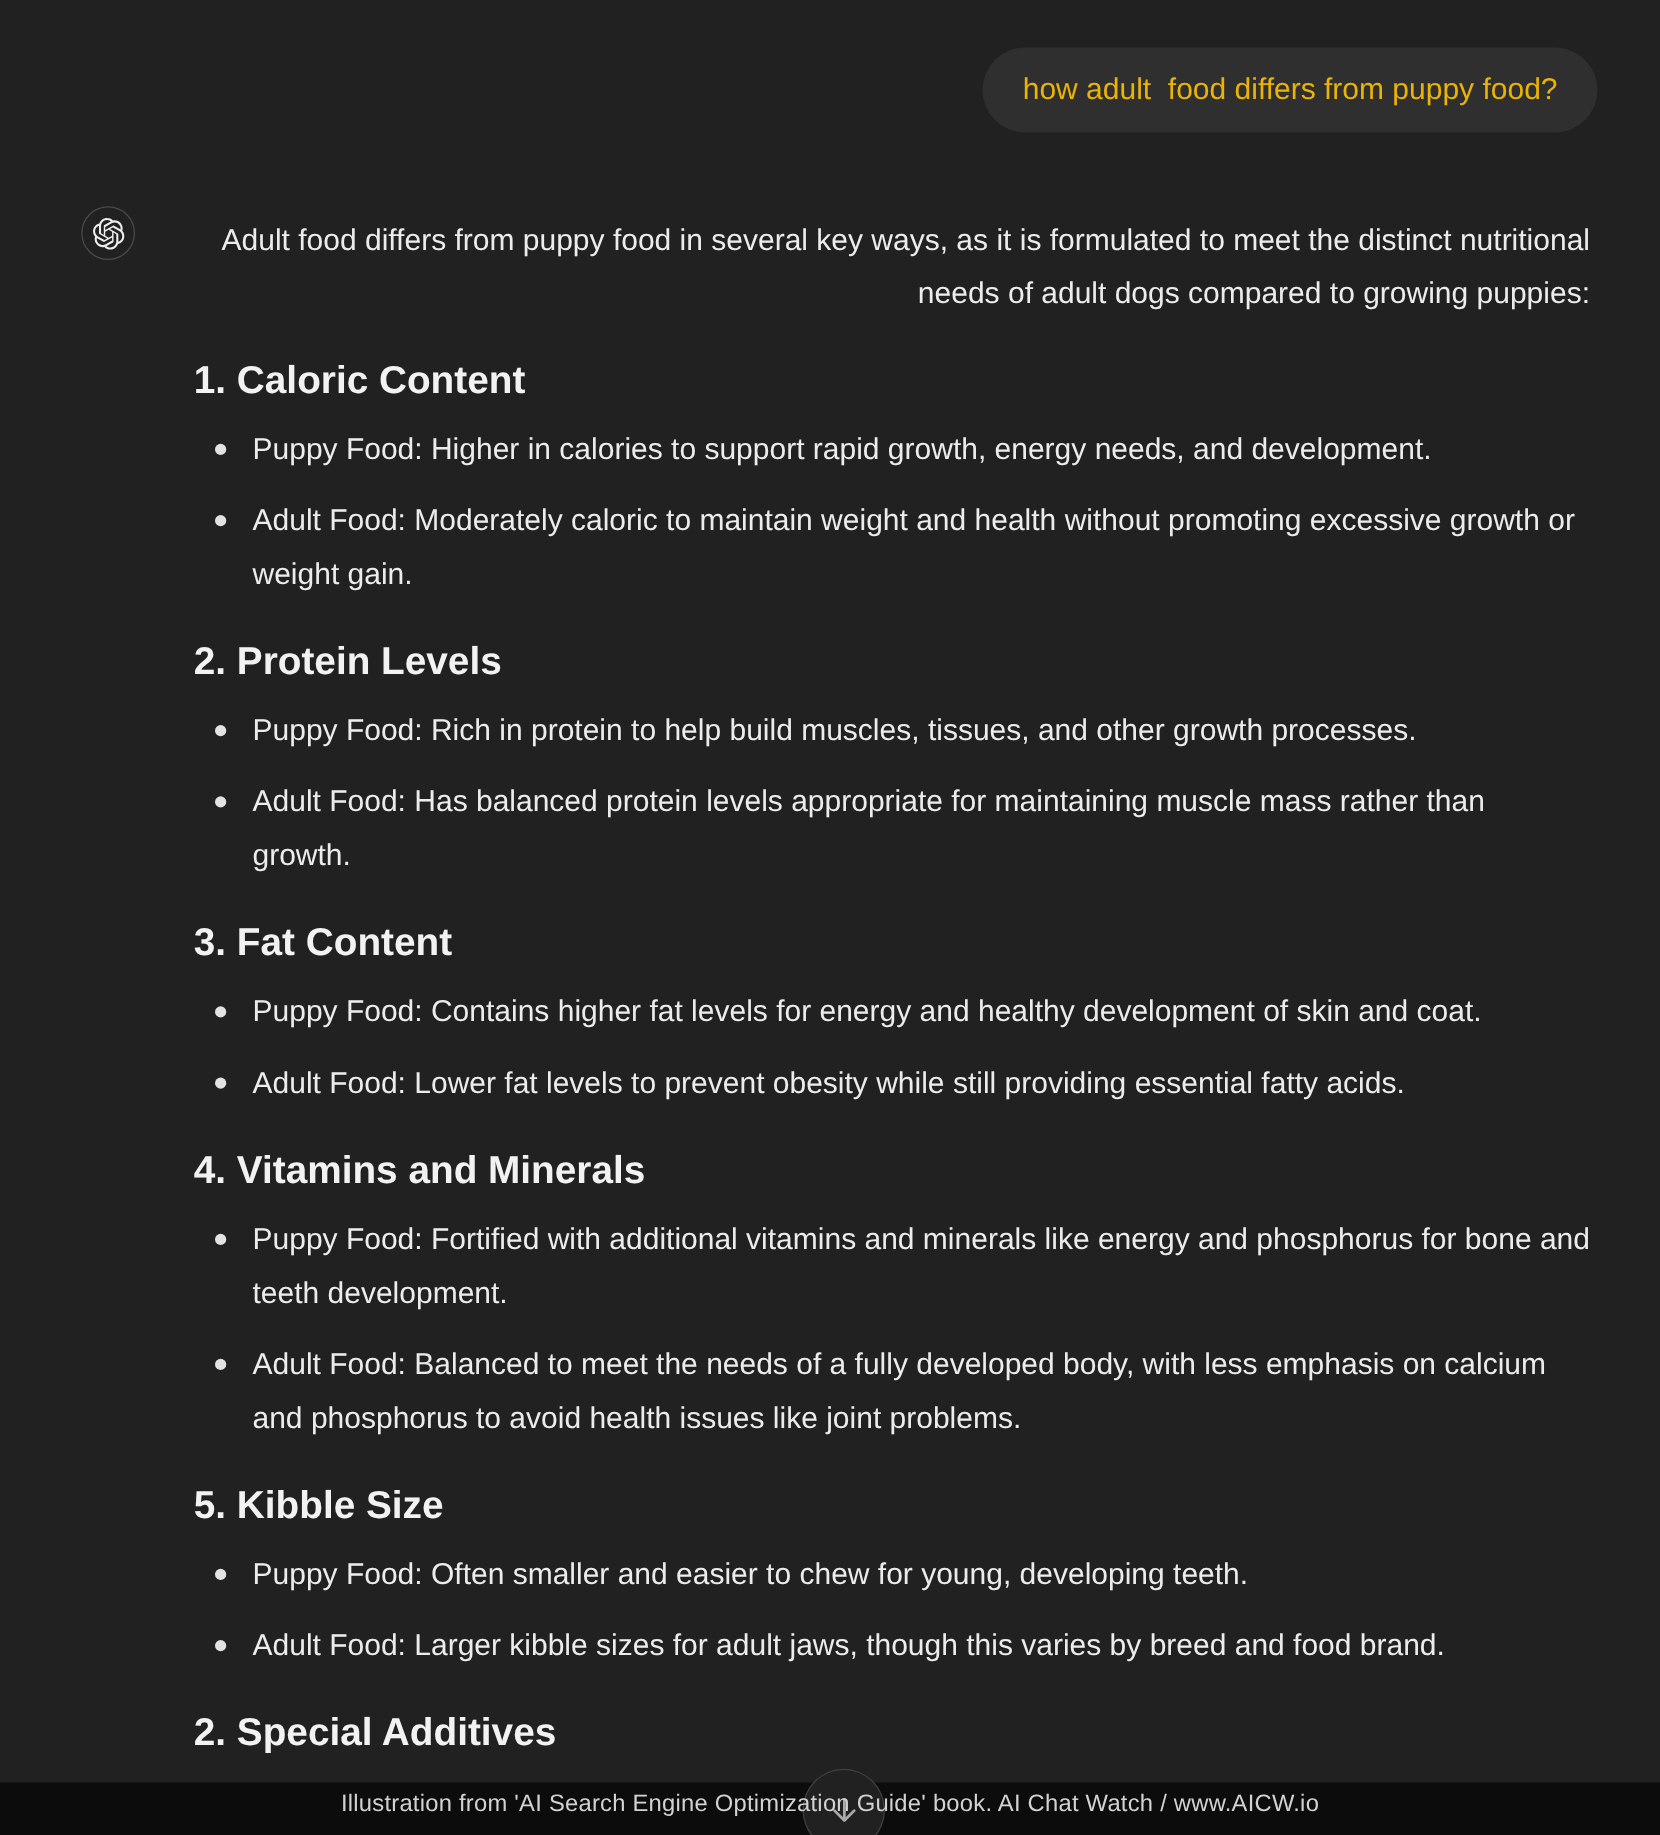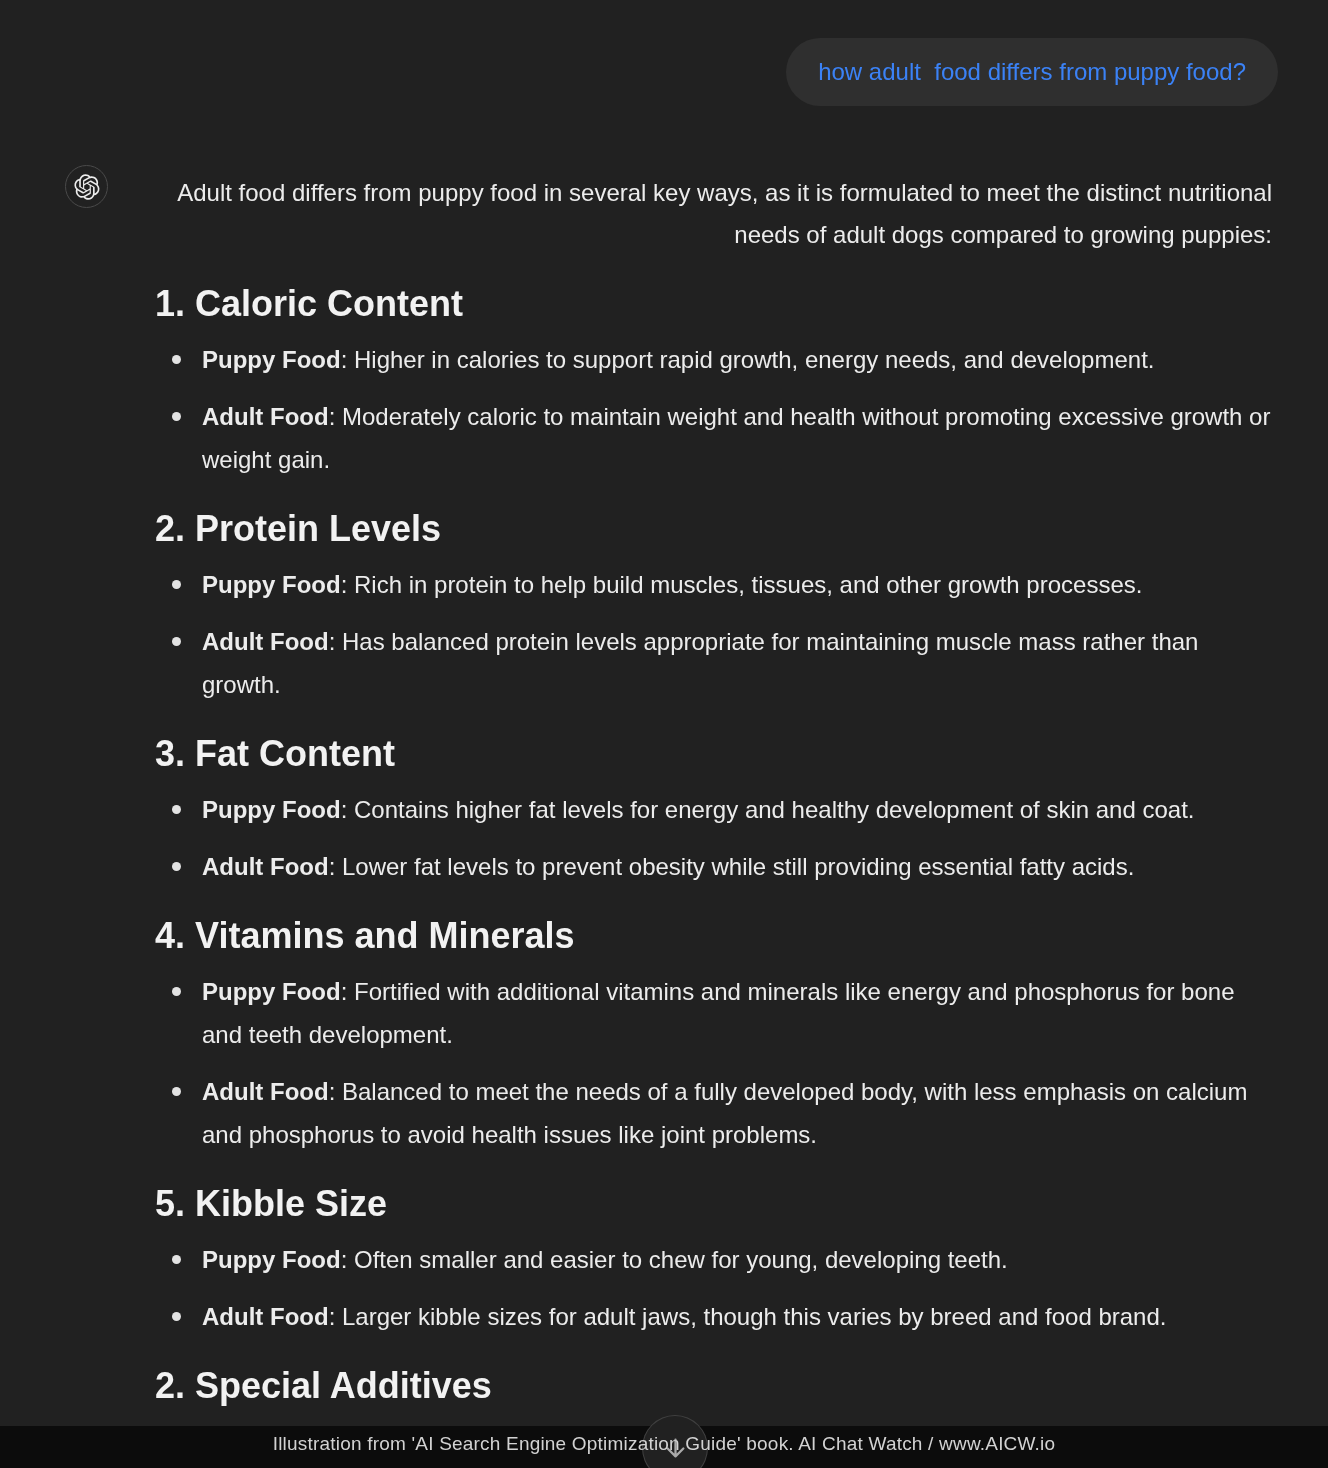--- a/index.html
+++ b/index.html
@@ -5,45 +5,45 @@
   html,body{margin:0;padding:0;}
   body{
     width:1328px;height:1468px;overflow:hidden;position:relative;
     background:#212121;color:#ececec;
     font-family:"Liberation Sans", sans-serif;
   }
   .user-row{display:flex;justify-content:flex-end;padding:38px 50px 0 0;}
   .user-bubble{
     background:#2f2f2f;border-radius:34px;height:68px;
     display:flex;align-items:center;padding:0 32px;
-    font-size:24px;line-height:1.3;color:#3b82f6;white-space:pre-wrap;
+    font-size:24px;line-height:1.3;color:#eab308;white-space:pre-wrap;
     max-width:820px;
     text-align:right;
   }
   .assistant-row{display:flex;margin-top:59px;padding-left:65px;}
   .avatar{
     width:41px;height:41px;flex:none;border:1px solid #4a4a4a;border-radius:50%;
     display:flex;align-items:center;justify-content:center;background:#212121;
   }
   .avatar svg{width:26px;height:26px;}
   .content{margin-left:47px;width:1117px;font-size:24px;}
   .intro{margin:7px 0 5px 0;line-height:42px;text-align:right;}
   .content h3{
-    font-size:36px;line-height:40px;font-weight:700;color:#f2f2f2;
+    font-size:31px;line-height:40px;font-weight:700;color:#f2f2f2;
     margin:28px 0 14px 0;
   }
   .content ul{margin:0;padding:0;list-style:none;}
   .content li{
     position:relative;padding-left:47px;line-height:43px;margin-bottom:14px;
   }
   .content li .dot{
     position:absolute;left:17px;top:17px;width:9px;height:9px;border-radius:50%;
     background:#e3e3e3;
   }
-  .content li strong{font-weight:700;}
+  .content li strong{font-weight:400;}
   .scroll-btn{
     position:absolute;left:642px;top:1415px;width:66px;height:66px;
     border-radius:50%;background:#212121;border:1px solid rgba(255,255,255,0.14);
     box-sizing:border-box;display:flex;justify-content:center;align-items:flex-start;
     padding-top:19px;z-index:5;cursor:pointer;
   }
   .scroll-btn svg{width:27px;height:27px;stroke:#a9a9a9;fill:none;
     stroke-width:2;stroke-linecap:round;stroke-linejoin:round;}
   .caption-bar{
     position:absolute;left:0;top:1426px;width:1328px;height:42px;

